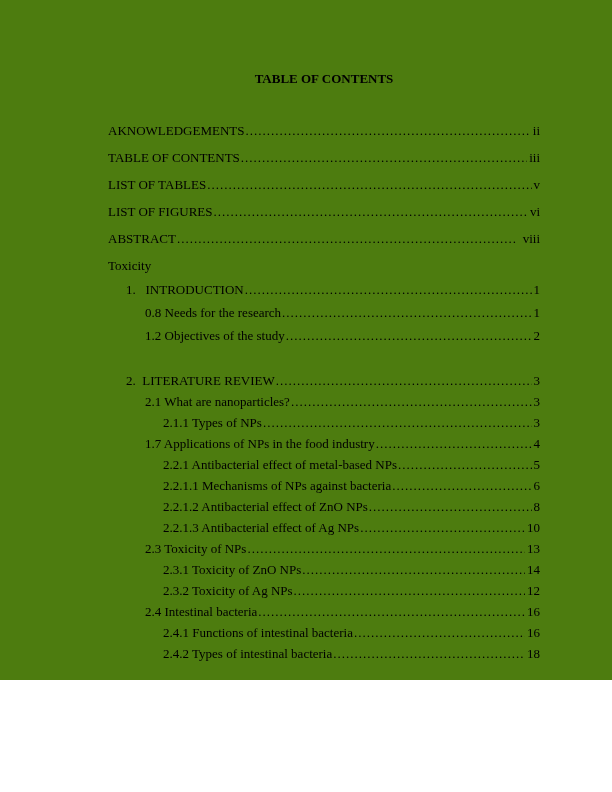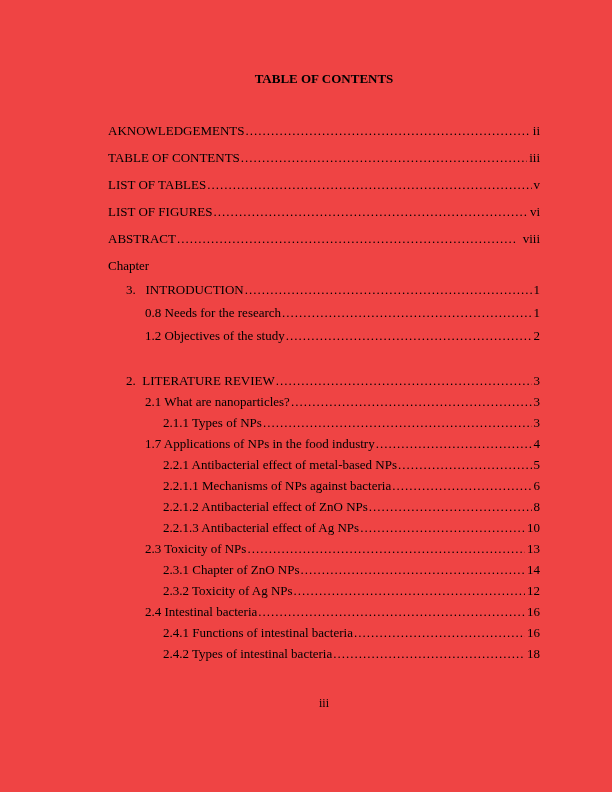--- a/index.html
+++ b/index.html
@@ -4,22 +4,22 @@
 <style>
   * { box-sizing: border-box; }
   html, body {
     margin: 0;
     padding: 0;
     background: #ffffff;
   }
   .page {
     position: relative;
     width: 612px;
-    height: 792px;
-    background: #ef4444;
+    height: 680px;
+    background: #4d7c0f;
     color: #000000;
     font-family: "Liberation Serif", "DejaVu Serif", serif;
     font-size: 13px;
     line-height: 15px;
     padding: 71px 72px 0 108px;
     overflow: hidden;
   }
   .doc-title {
     text-align: center;
     font-weight: bold;
@@ -93,24 +93,24 @@
         <span class="label">LIST OF FIGURES</span>
         <span class="dots">....................................................................................................................................................................................................................................................................</span>
         <span class="pagenum">vi</span>
       </div>
       <div class="row ind-0 grp-front">
         <span class="label">ABSTRACT</span>
         <span class="dots">....................................................................................................................................................................................................................................................................</span>
         <span class="pagenum"> viii</span>
       </div>
       <div class="row ind-0 grp-label">
-        <span class="label">Chapter</span>
+        <span class="label">Toxicity</span>
       </div>
       <div class="row ind-1 grp-ch1">
-        <span class="label">3.   INTRODUCTION</span>
+        <span class="label">1.   INTRODUCTION</span>
         <span class="dots">....................................................................................................................................................................................................................................................................</span>
         <span class="pagenum">1</span>
       </div>
       <div class="row ind-2 grp-ch1">
         <span class="label">0.8 Needs for the research</span>
         <span class="dots">....................................................................................................................................................................................................................................................................</span>
         <span class="pagenum">1</span>
       </div>
       <div class="row ind-2 grp-ch1">
         <span class="label">1.2 Objectives of the study</span>
@@ -156,21 +156,21 @@
         <span class="label">2.2.1.3 Antibacterial effect of Ag NPs</span>
         <span class="dots">....................................................................................................................................................................................................................................................................</span>
         <span class="pagenum">10</span>
       </div>
       <div class="row ind-2 grp-ch2">
         <span class="label">2.3 Toxicity of NPs</span>
         <span class="dots">....................................................................................................................................................................................................................................................................</span>
         <span class="pagenum">13</span>
       </div>
       <div class="row ind-3 grp-ch2">
-        <span class="label">2.3.1 Chapter of ZnO NPs</span>
+        <span class="label">2.3.1 Toxicity of ZnO NPs</span>
         <span class="dots">....................................................................................................................................................................................................................................................................</span>
         <span class="pagenum">14</span>
       </div>
       <div class="row ind-3 grp-ch2">
         <span class="label">2.3.2 Toxicity of Ag NPs</span>
         <span class="dots">....................................................................................................................................................................................................................................................................</span>
         <span class="pagenum">12</span>
       </div>
       <div class="row ind-2 grp-ch2">
         <span class="label">2.4 Intestinal bacteria</span>

